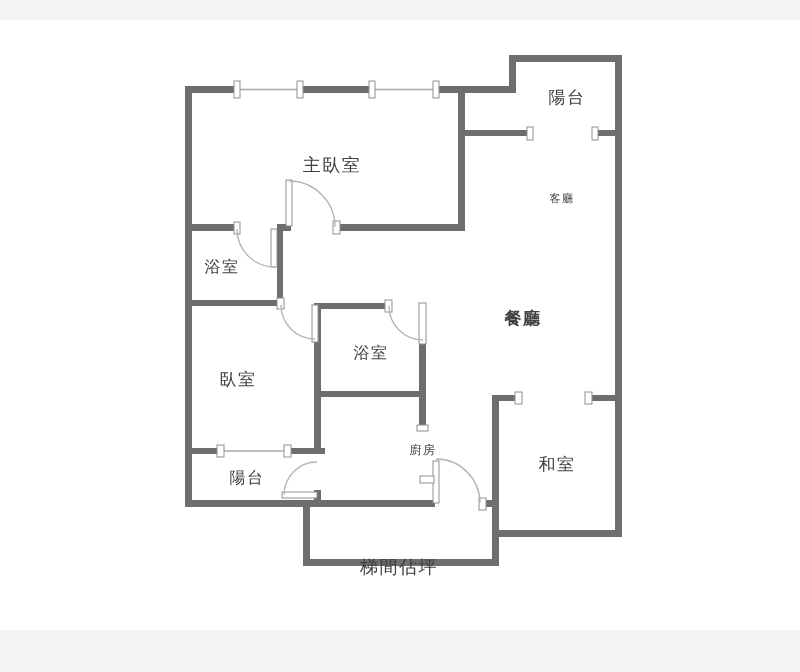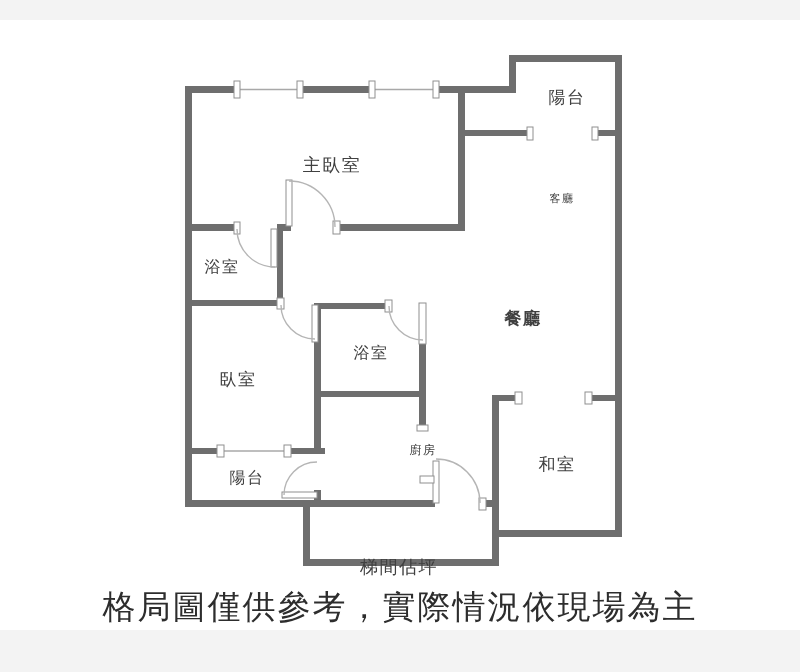--- a/index.html
+++ b/index.html
@@ -129,14 +129,13 @@
       <div class="room-label" style="left: 222px; top: 267px; font-size: 16px;">浴室</div>
       <div class="room-label" style="left: 523px; top: 318px; font-size: 17px; font-weight: bold;">餐廳</div>
       <div class="room-label" style="left: 371px; top: 353px; font-size: 16px;">浴室</div>
       <div class="room-label" style="left: 238px; top: 379px; font-size: 17px;">臥室</div>
       <div class="room-label" style="left: 375px; top: 450px; font-size: 12px; margin-left: 48px;">廚房</div>
       <div class="room-label" style="left: 557px; top: 464px; font-size: 17px;">和室</div>
       <div class="room-label" style="left: 247px; top: 478px; font-size: 16px;">陽台</div>
       <div class="room-label" style="left: 399px; top: 539px; font-size: 18px; margin-top: 28px;">梯間佔坪</div>
     </div>
 
-  <div class="caption">格局圖僅供參考，實際情況依現場為主</div>
 </div>
 
 </body></html>

